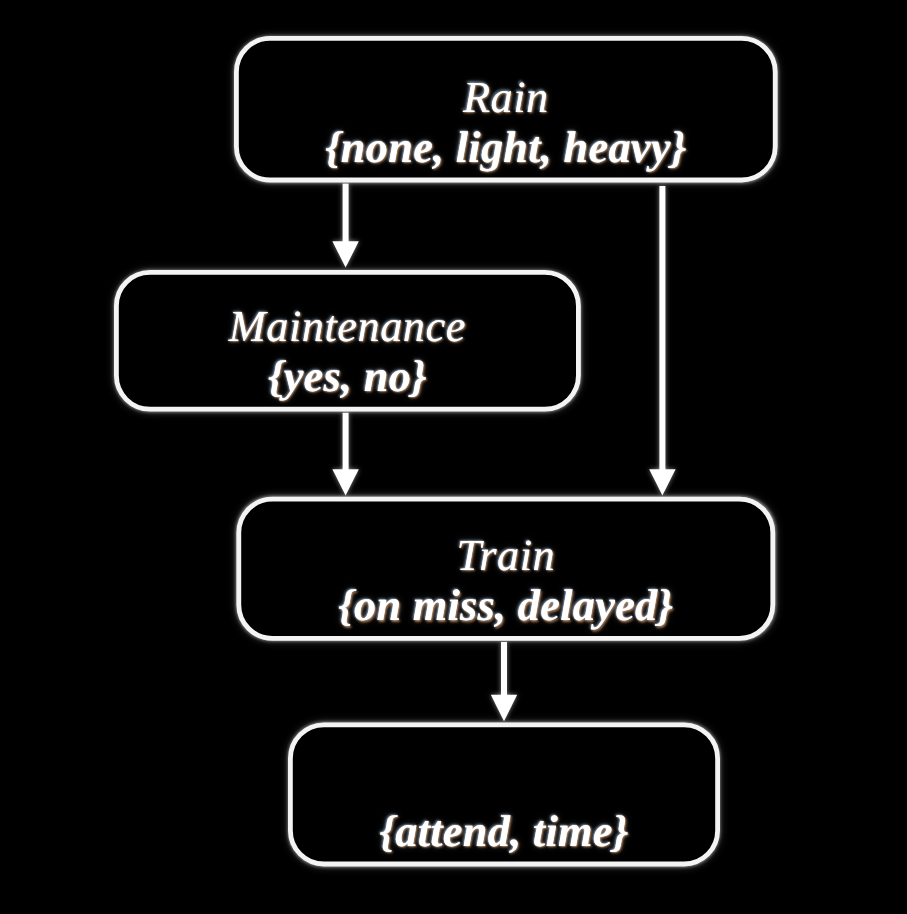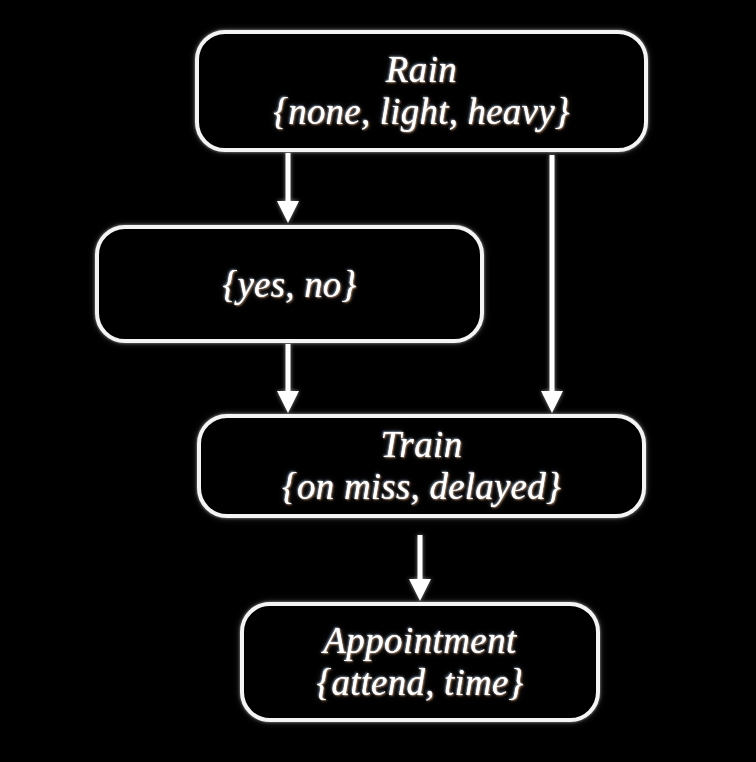--- a/index.html
+++ b/index.html
@@ -27,21 +27,21 @@
   
   .node {
     position: absolute;
     box-sizing: border-box;
     background: #000000;
     border: 4px solid #f4f4f4;
     border-radius: 30px;
     display: flex;
     flex-direction: column;
     align-items: center;
-    justify-content: center;
+    justify-content: flex-end;
     box-shadow: 0 0 3px rgba(255,255,255,0.55),
                 0 0 7px rgba(255,255,255,0.22);
     text-align: center;
     line-height: 1.08;
     padding: 4px 10px;
   }
 
   .node .nm,
   .node .dom {
     color: #ffffff;
@@ -51,26 +51,26 @@
     display: block;
     
     text-shadow:
       0 0 1px rgba(255,255,255,0.9),
       1px 1px 2px rgba(214,150,96,0.75),
       -1px -1px 2px rgba(150,190,235,0.55),
       0 0 6px rgba(255,255,255,0.25);
   }
 
   .node .nm  { font-size: 37px; letter-spacing: 0.4px; }
-  .node .dom { font-size: 37px; letter-spacing: 0.2px; margin-top: 2px; }
+  .node .dom { font-size: 37px; letter-spacing: 0.2px; margin-top: 2px; font-weight: bold; }
 
   
   #node-rain        { left: 195px; top: 30px;  width: 453px; height: 122px; }
   #node-maintenance { left: 95px;  top: 225px; width: 389px; height: 118px; }
-  #node-train       { left: 197px; top: 414px; width: 449px; height: 104px; }
+  #node-train       { left: 197px; top: 414px; width: 449px; height: 120px; }
   #node-appointment { left: 240px; top: 602px; width: 360px; height: 120px; }
 
   
   .arrow {
     position: absolute;
     overflow: visible;
   }
   .arrow .shaft {
     stroke: #ffffff;
     stroke-width: 5;
@@ -91,30 +91,30 @@
 <body>
 
 <div id="canvas">
 
   <div class="node" id="node-rain">
     <span class="nm">Rain</span>
     <span class="dom">{none, light, heavy}</span>
   </div>
 
   <div class="node" id="node-maintenance">
+    <span class="nm">Maintenance</span>
     <span class="dom">{yes, no}</span>
   </div>
 
   <div class="node" id="node-train">
     <span class="nm">Train</span>
     <span class="dom">{on miss, delayed}</span>
   </div>
 
   <div class="node" id="node-appointment">
-    <span class="nm">Appointment</span>
     <span class="dom">{attend, time}</span>
   </div>
 
   <svg class="arrow" id="edge-rain-maintenance" viewBox="0 0 44 72">
     <line class="shaft" x1="22" y1="0" x2="22" y2="52"></line>
     <polygon class="head" points="22,70 11,48 33,48"></polygon>
   </svg>
 
   <svg class="arrow" id="edge-rain-train" viewBox="0 0 44 260">
     <line class="shaft" x1="22" y1="0" x2="22" y2="240"></line>

